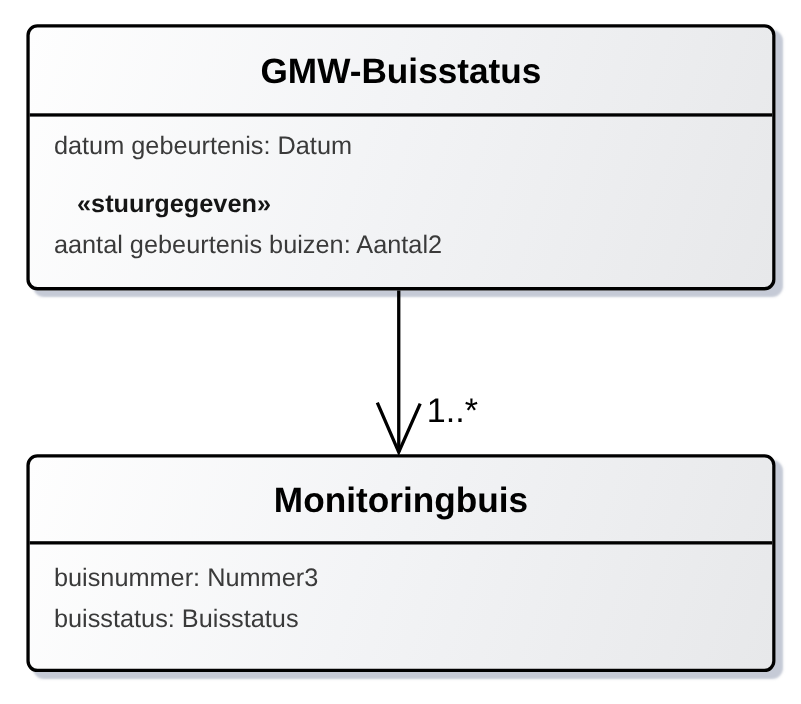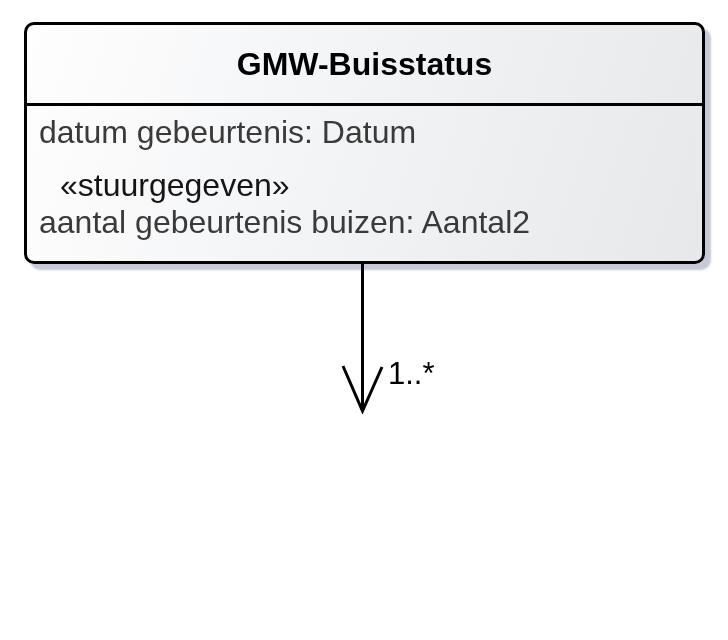--- a/index.html
+++ b/index.html
@@ -40,31 +40,33 @@
   .uml-class-title {
     margin: 0;
     font-size: 32px;
     font-weight: bold;
     color: #000000;
     white-space: nowrap;
   }
 
   .uml-class-body {
     padding: 8px 0 0 12px;
-    font-size: 32px;
+    font-size: 23px;
     line-height: 37px;
     color: #3a3a3a;
     white-space: nowrap;
+    margin-left: 10px;
   }
   .class-monitoring .uml-class-body { padding-top: 12px; }
 
   .stereotype {
     margin-top: 16px;
     padding-left: 21px;
     color: #151515;
+    font-weight: bold;
   }
 
   .connector-svg {
     position: absolute;
     left: 324px;
     top: 261px;
     width: 120px;
     height: 153px;
   }
 
@@ -93,14 +95,23 @@
       <div class="attr">aantal gebeurtenis buizen: Aantal2</div>
     </div>
   </section>
 
   <svg class="connector-svg" viewBox="0 0 120 153">
     <line x1="38.5" y1="3" x2="38.5" y2="150" stroke="#000000" stroke-width="3"></line>
     <polyline points="19,105 38.5,150 58,106" fill="none" stroke="#000000" stroke-width="3"></polyline>
   </svg>
   <div class="multiplicity">1..*</div>
 
+  <section class="uml-class class-monitoring">
+    <header class="uml-class-header">
+      <h2 class="uml-class-title">Monitoringbuis</h2>
+    </header>
+    <div class="uml-class-body">
+      <div class="attr">buisnummer: Nummer3</div>
+      <div class="attr">buisstatus: Buisstatus</div>
+    </div>
+  </section>
 
 </div>
 
 </body></html>

